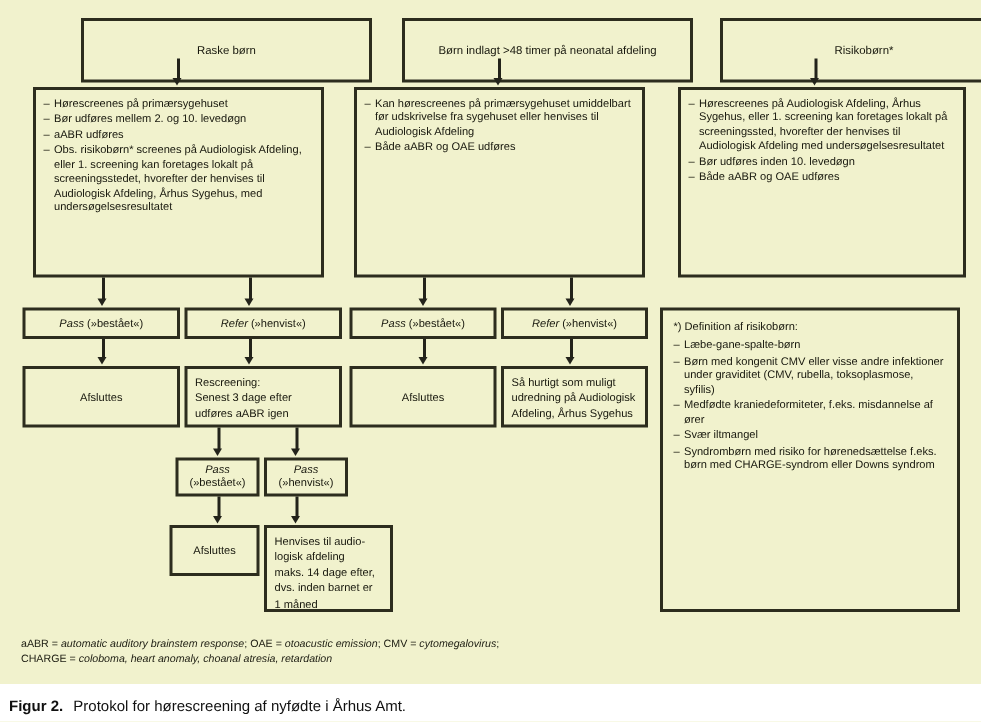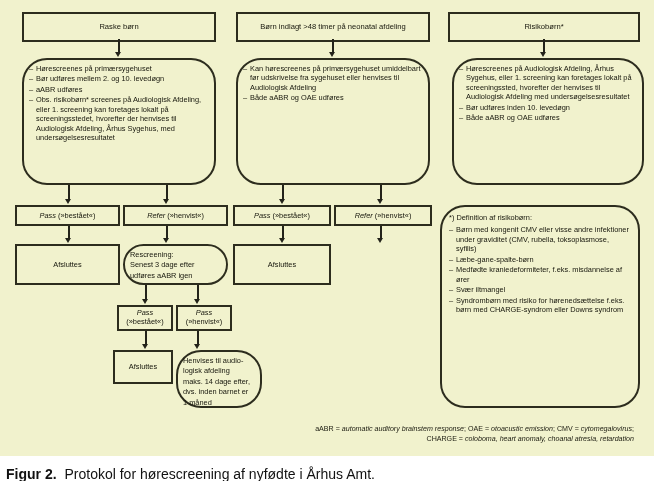--- a/index.html
+++ b/index.html
@@ -22,24 +22,24 @@
     position:absolute;
     background:#f1f2cd;
     border:1.6px solid #2d2d1e;
     box-sizing:border-box;
     font-size:7.4px;
     line-height:1.28;
     color:#16160c;
   }
   .box.thick{border-width:2.2px;}
   .box.center{display:flex;align-items:center;justify-content:center;text-align:center;}
-  .box.pad{padding:4px 5px 4px 5px;border-radius:25px;}
-
-  
-  .hdr{height:30px;font-size:7.6px;}
+  .box.pad{padding:4px 5px 4px 5px;}
+
+  
+  .hdr{height:43px;font-size:7.6px;margin-left:32px;}
 
   
   ul.blist{
     list-style:none;margin:0;padding:0;
   }
   ul.blist li{
     position:relative;
     padding-left:7px;
     margin:0 0 1px 0;
     text-indent:0;
@@ -61,27 +61,26 @@
     border-top:5.2px solid #23231a;
   }
 
   .ital{font-style:italic;}
 
   .abbrev{
     position:absolute;
     font-size:7.1px;
     line-height:1.45;
     color:#1b1b10;
-    text-align:right;
   }
   .abbrev .ital{font-style:italic;}
 
   .caption{
     position:absolute;
-    font-size:14px;
+    font-size:10px;
     color:#111;
   }
   .caption b{font-weight:bold;}
 </style>
 </head>
 <body>
 
 <div id="root">
 
   <div class="panel"></div>
@@ -192,20 +191,27 @@
       <div>Rescreening:</div>
       <div>Senest 3 dage efter</div>
       <div>udføres aABR igen</div>
     </div>
   </div>
 
   <div class="box thick center" style="left:233px;top:244px;width:98px;height:41px;">
     <span>Afsluttes</span>
   </div>
 
+  <div class="box thick pad" style="left:334px;top:244px;width:98px;height:41px;">
+    <div class="plain">
+      <div>Så hurtigt som muligt</div>
+      <div>udredning på Audiologisk</div>
+      <div>Afdeling, Århus Sygehus</div>
+    </div>
+  </div>
 
   <div class="arrow" style="left:145px;top:285px;height:15px;"></div>
   <div class="arrowhead" style="left:142.2px;top:299px;"></div>
 
   <div class="arrow" style="left:197px;top:285px;height:15px;"></div>
   <div class="arrowhead" style="left:194.2px;top:299px;"></div>
 
   <div class="box thick center" style="left:117px;top:305px;width:56px;height:26px;">
     <span style="line-height:1.18;">
       <span class="ital">Pass</span><br>
@@ -236,22 +242,22 @@
       <div>logisk afdeling</div>
       <div>maks. 14 dage efter,</div>
       <div>dvs. inden barnet er</div>
       <div>1 måned</div>
     </div>
   </div>
 
   <div class="box thick pad" style="left:440px;top:205px;width:200px;height:203px;padding:6px 7px;">
     <div style="margin-bottom:3px;">*) Definition af risikobørn:</div>
     <ul class="blist">
+      <li>Læbe-gane-spalte-børn</li>
       <li>Børn med kongenit CMV eller visse andre infektioner under graviditet (CMV, rubella, toksoplasmose, syfilis)</li>
-      <li>Læbe-gane-spalte-børn</li>
       <li>Medfødte kraniedeformiteter, f.eks. misdannelse af ører</li>
       <li>Svær iltmangel</li>
       <li>Syndrombørn med risiko for hørenedsættelse f.eks. børn med CHARGE-syndrom eller Downs syndrom</li>
     </ul>
   </div>
 
   <div class="abbrev" style="left:14px;top:424px;width:620px;">
     <div><span>aABR = </span><span class="ital">automatic auditory brainstem response</span><span>; OAE = </span><span class="ital">otoacustic emission</span><span>; CMV = </span><span class="ital">cytomegalovirus</span><span>;</span></div>
     <div><span>CHARGE = </span><span class="ital">coloboma, heart anomaly, choanal atresia, retardation</span></div>
   </div>

